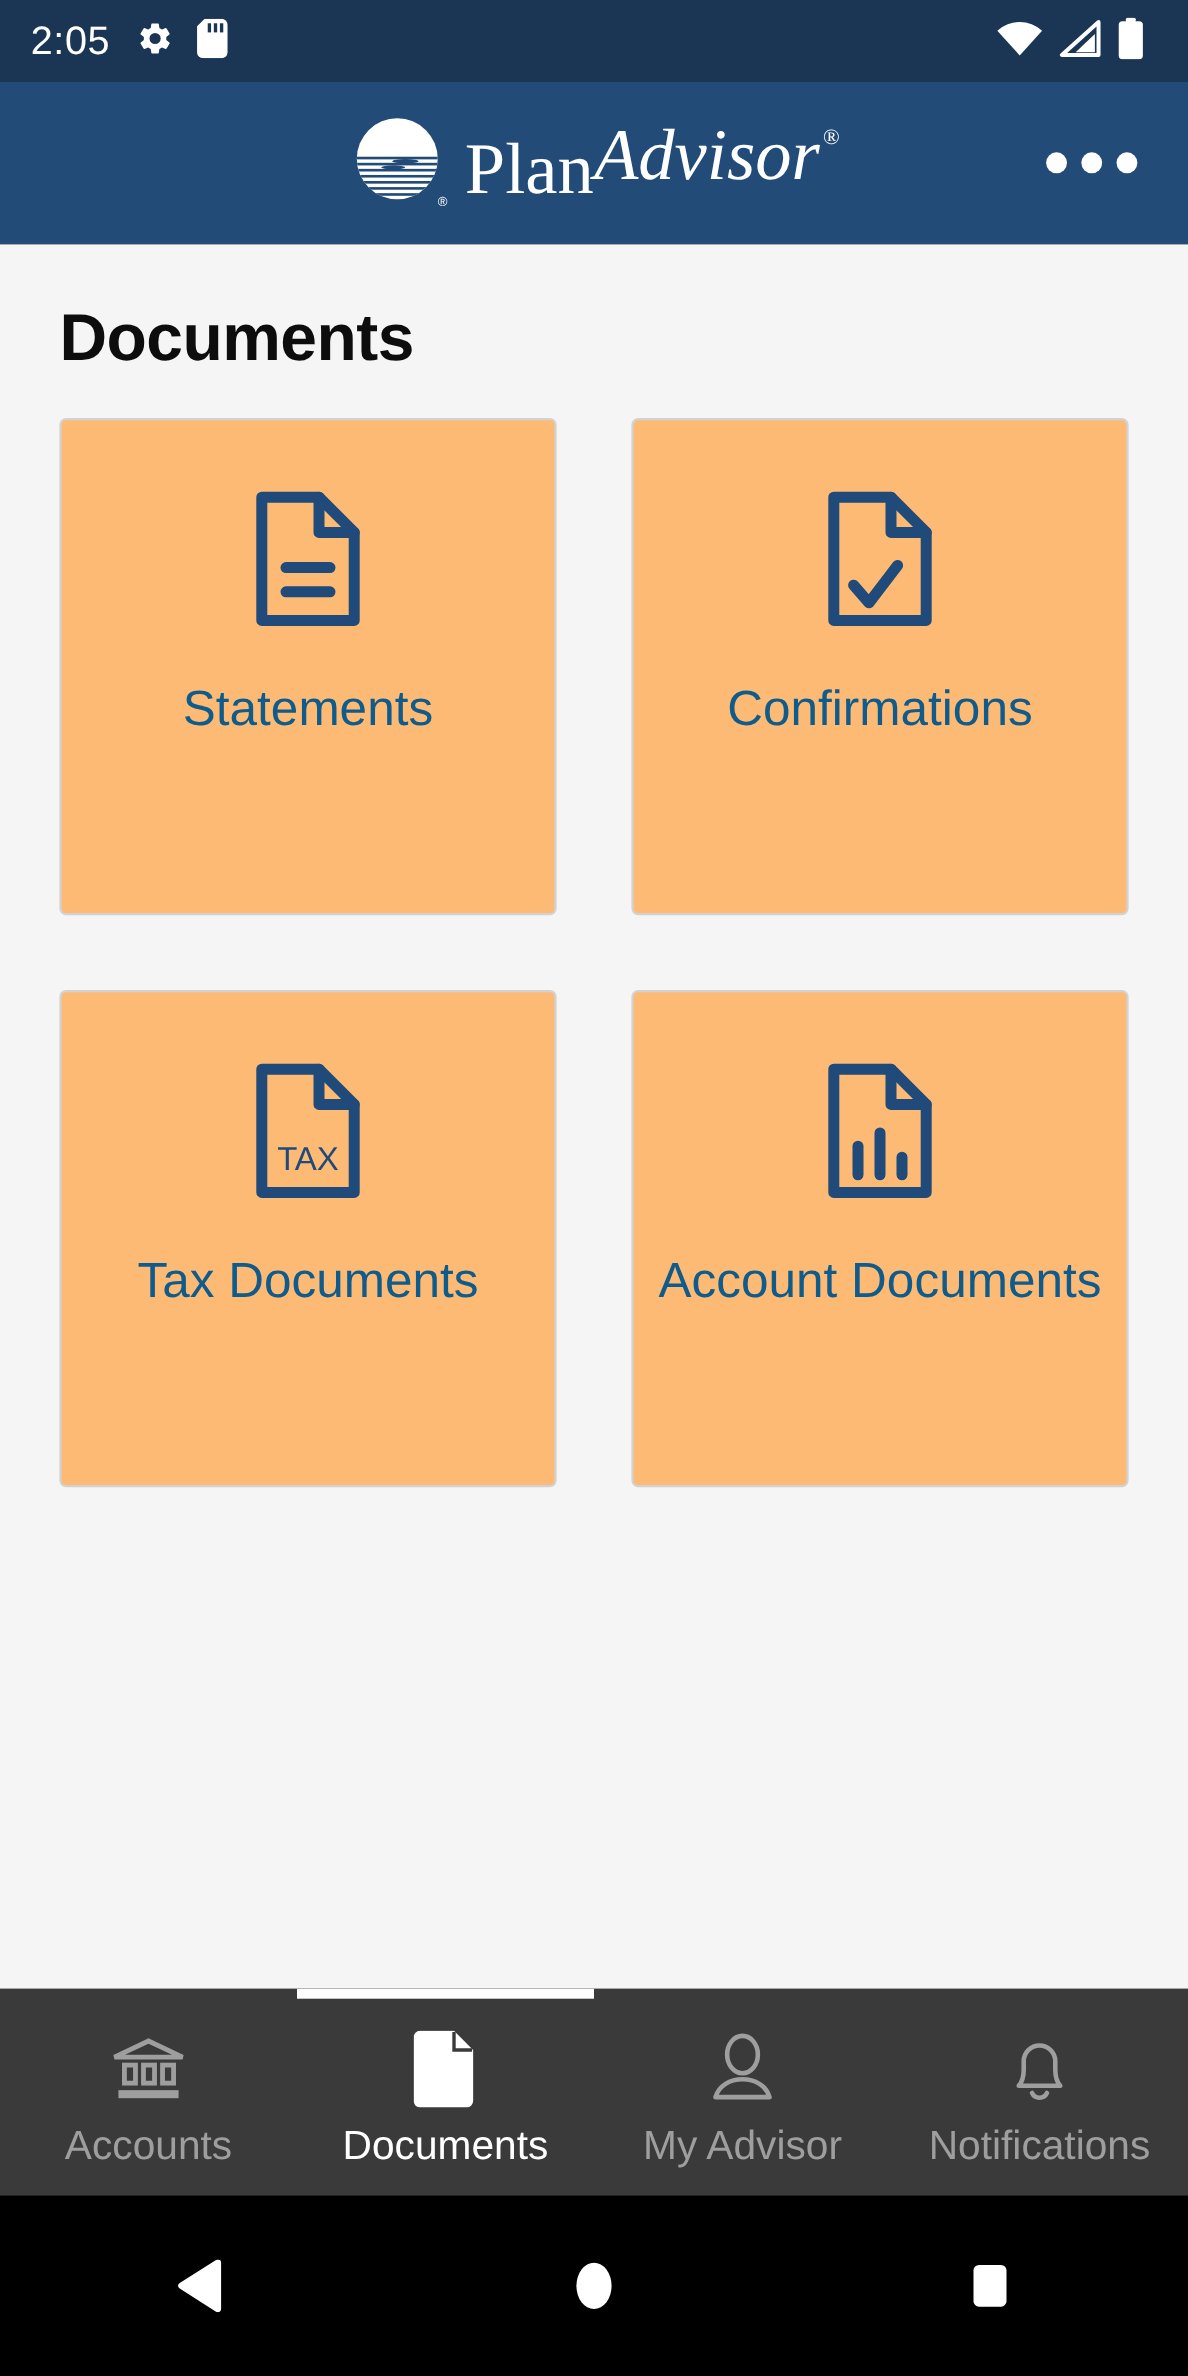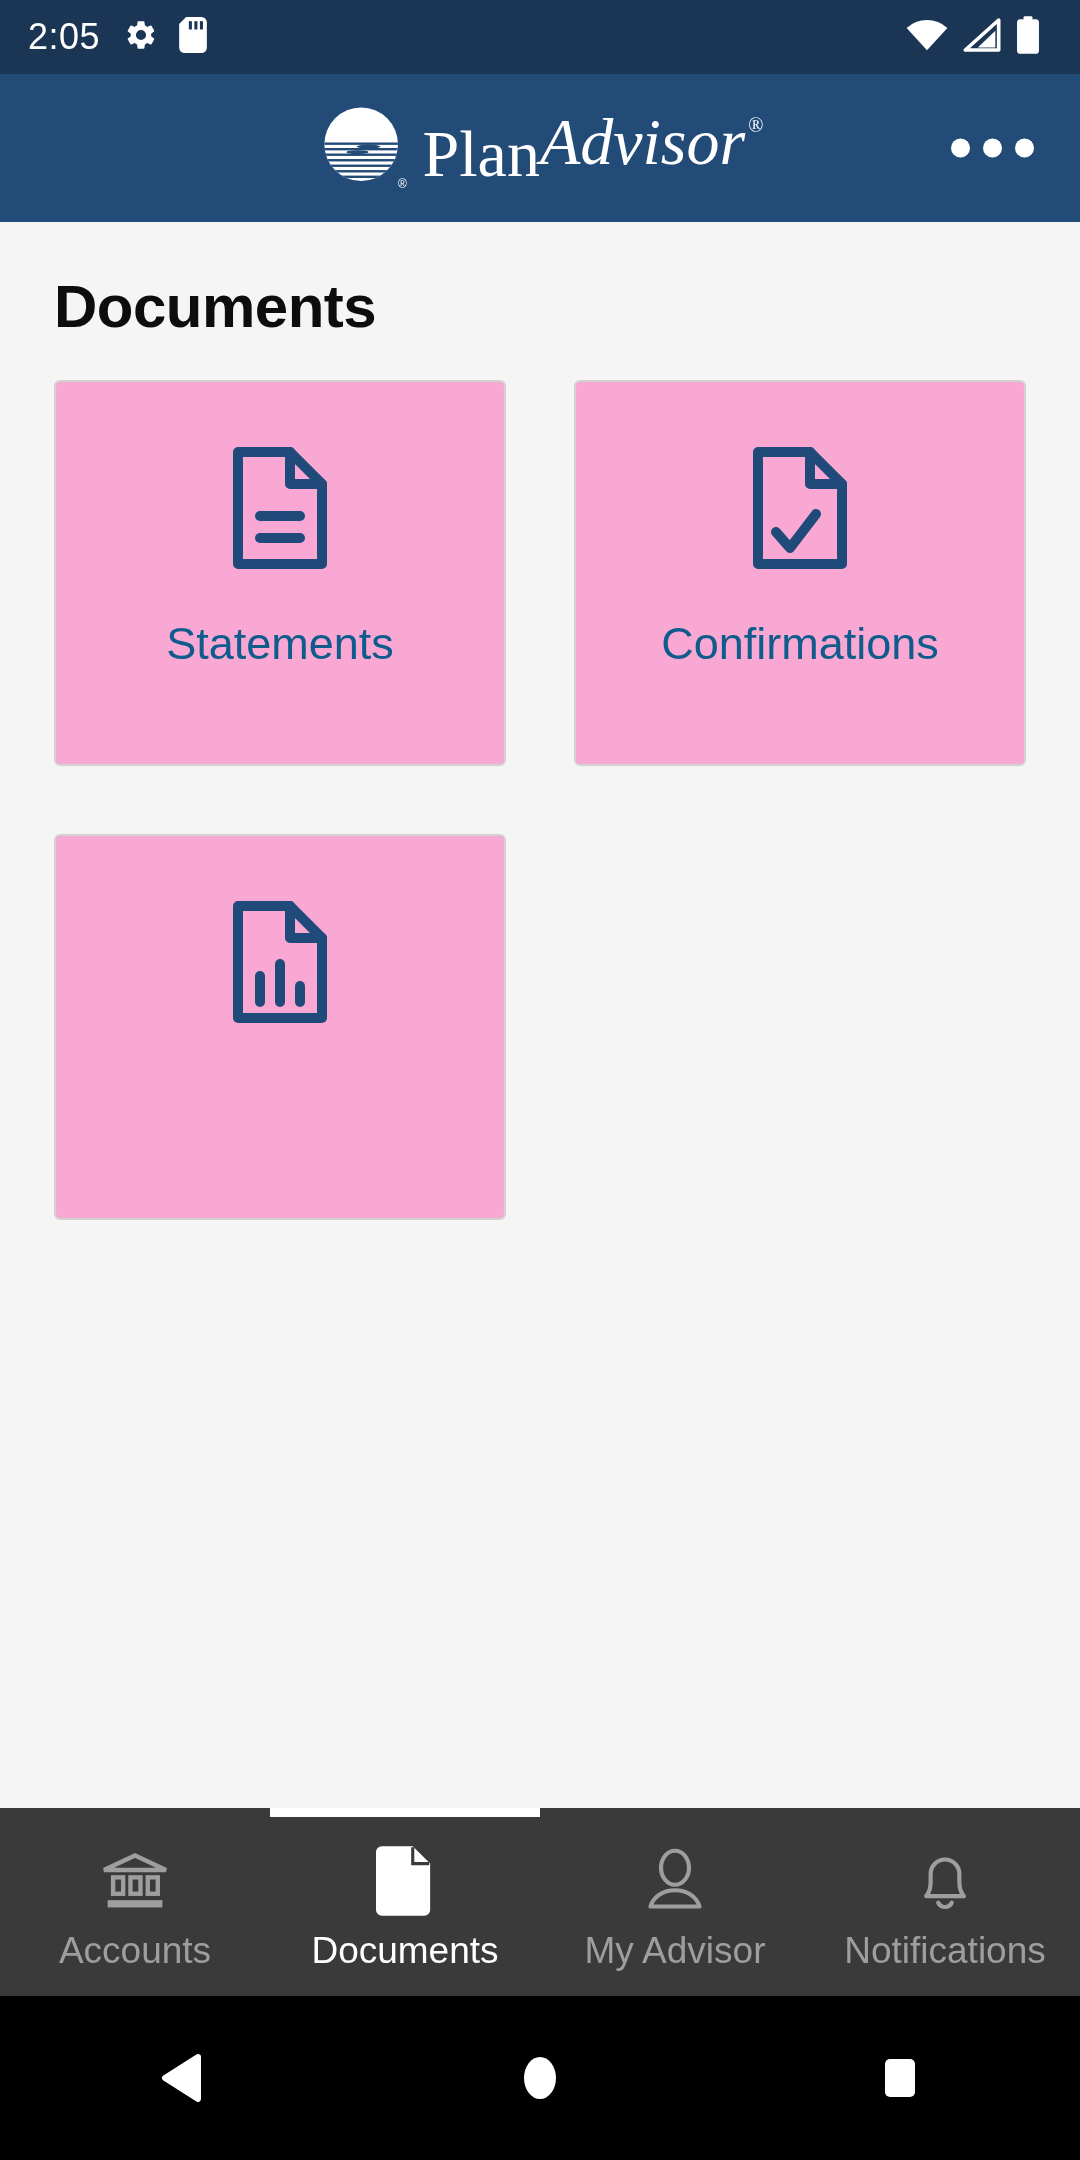--- a/index.html
+++ b/index.html
@@ -67,24 +67,24 @@
     font-size:60px; font-weight:700; color:#0d0d0d;
     margin-top:52px; margin-bottom:40px;
     letter-spacing:-0.5px; line-height:1.1;
   }
   .grid {
     display:grid;
     grid-template-columns:1fr 1fr;
     gap:68px 68px;
   }
   .card {
-    background:#f9a8d4;
+    background:#fdba74;
     border:2px solid #d2d2d2;
     border-radius:6px;
-    height:386px;
+    height:452px;
     display:flex; flex-direction:column;
     align-items:center; justify-content:flex-start;
     padding-top:60px;
   }
   .card-icon { width:104px; height:132px; display:block; }
   .card-label {
     margin-top:44px;
     color:#0f5b8c;
     font-size:45px;
     line-height:1.15;
@@ -225,31 +225,42 @@
         <div class="card-icon">
           <svg width="104" height="132" viewBox="0 0 52 66" fill="none" stroke="#1f4a79" stroke-width="5" stroke-linecap="round" stroke-linejoin="round">
             <path d="M5 5h26l16 16v40H5z"></path>
             <path d="M31 5v16h16"></path>
             <path d="M14 45l7 8 13-17"></path>
           </svg>
         </div>
         <div class="card-label">Confirmations</div>
       </div>
 
+      <div class="card">
+        <div class="card-icon">
+          <svg width="104" height="132" viewBox="0 0 52 66" fill="none" stroke="#1f4a79" stroke-width="5" stroke-linecap="round" stroke-linejoin="round">
+            <path d="M5 5h26l16 16v40H5z"></path>
+            <path d="M31 5v16h16"></path>
+            <text x="26" y="51" text-anchor="middle" font-family="Liberation Sans, sans-serif" font-size="15" font-weight="400" fill="#1f4a79" stroke="none">TAX</text>
+          </svg>
+        </div>
+        <div class="card-label">Tax Documents</div>
+      </div>
 
       <div class="card">
         <div class="card-icon">
           <svg width="104" height="132" viewBox="0 0 52 66" fill="none" stroke="#1f4a79" stroke-width="5" stroke-linecap="round" stroke-linejoin="round">
             <path d="M5 5h26l16 16v40H5z"></path>
             <path d="M31 5v16h16"></path>
             <path d="M16 40v13"></path>
             <path d="M26 34v19"></path>
             <path d="M36 45v8"></path>
           </svg>
         </div>
+        <div class="card-label">Account Documents</div>
       </div>
 
     </div>
   </div>
 
   <div class="tabbar">
 
     <div class="tab">
       <div class="tab-icon">
         <svg width="74" height="62" viewBox="0 0 40 34" fill="none" stroke="#9e9e9e" stroke-width="2.4" stroke-linecap="square" stroke-linejoin="miter">

